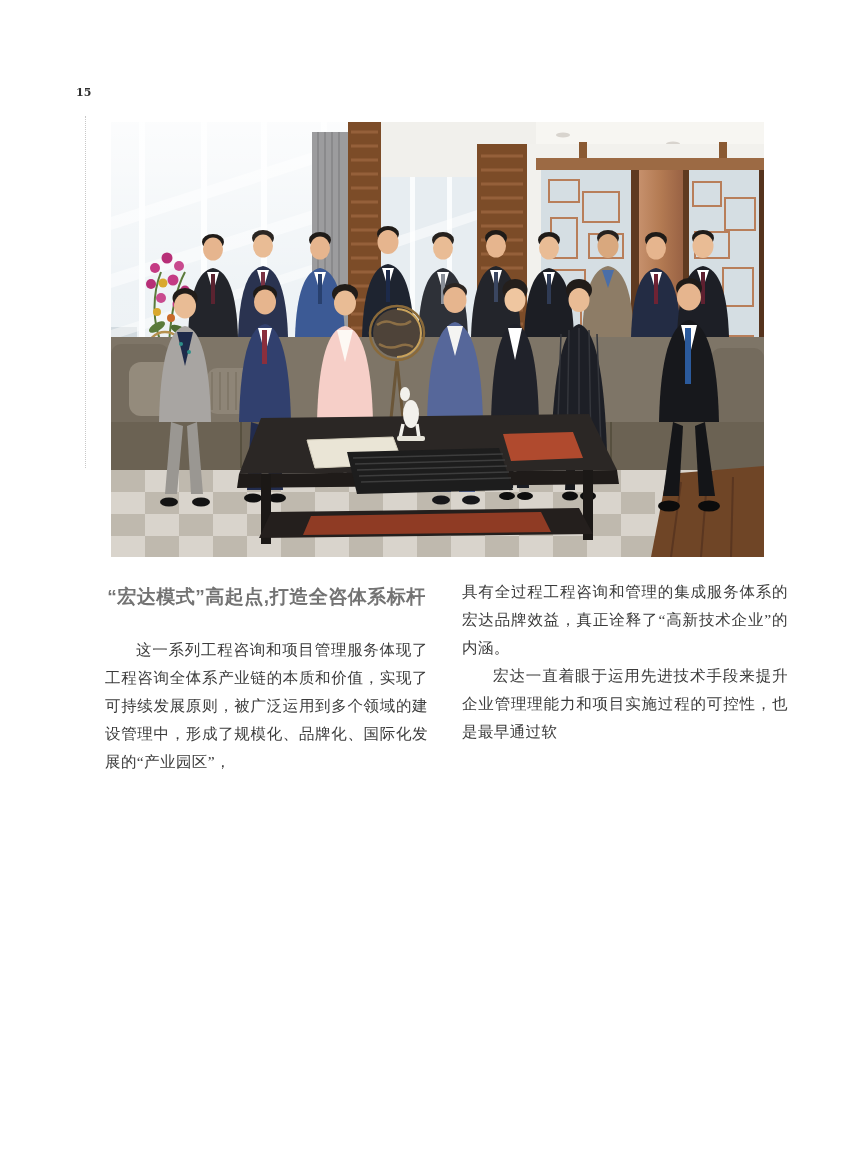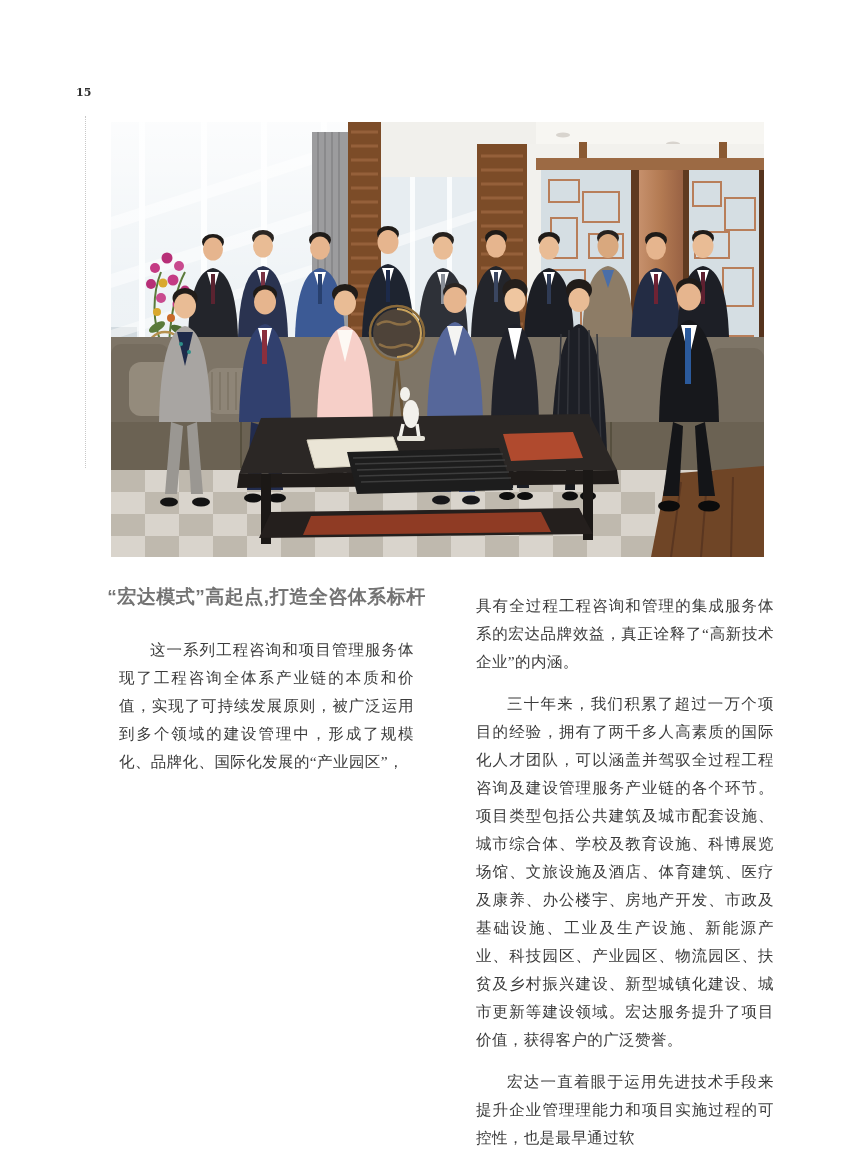--- a/index.html
+++ b/index.html
@@ -22,21 +22,21 @@
   .col{position:absolute;color:#3b3b3b;}
   .col-left{left:105px;top:584px;width:323px;}
   .col-right{left:462px;top:578px;width:326px;}
   h2.gold-heading{
     color:#737373;font-size:19px;font-weight:bold;text-align:center;
     margin:0 0 26px 0;letter-spacing:0.5px;
     font-family:"Liberation Sans","DejaVu Sans",sans-serif;
   }
   h2.gold-heading.second{margin:28px 0 20px 0;}
   p.body-para{
-    font-size:15.5px;line-height:28px;margin:14px;text-align:justify;
+    font-size:15.5px;line-height:28px;margin:0;text-align:justify;
     letter-spacing:0.4px;color:#3b3b3b;
   }
   p.indent{text-indent:2em;}
 </style>
 </head>
 <body>
 
 <div class="page-number">15</div>
 <div class="dotted-rule"></div>
 
@@ -393,15 +393,14 @@
 </svg>
 </div>
 
 <div class="col col-left">
   <h2 class="gold-heading">“宏达模式”高起点,打造全咨体系标杆</h2>
   <p class="body-para indent">这一系列工程咨询和项目管理服务体现了工程咨询全体系产业链的本质和价值，实现了可持续发展原则，被广泛运用到多个领域的建设管理中，形成了规模化、品牌化、国际化发展的“产业园区”，</p>
 </div>
 
 <div class="col col-right">
   <p class="body-para">具有全过程工程咨询和管理的集成服务体系的宏达品牌效益，真正诠释了“高新技术企业”的内涵。</p>
-  <p class="body-para indent">三十年来，我们积累了超过一万个项目的经验，拥有了两千多人高素质的国际化人才团队，可以涵盖并驾驭全过程工程咨询及建设管理服务产业链的各个环节。项目类型包括公共建筑及城市配套设施、城市综合体、学校及教育设施、科博展览场馆、文旅设施及酒店、体育建筑、医疗及康养、办公楼宇、房地产开发、市政及基础设施、工业及生产设施、新能源产业、科技园区、产业园区、物流园区、扶贫及乡村振兴建设、新型城镇化建设、城市更新等建设领域。宏达服务提升了项目价值，获得客户的广泛赞誉。</p>
   <p class="body-para indent">宏达一直着眼于运用先进技术手段来提升企业管理理能力和项目实施过程的可控性，也是最早通过软</p>
 </div>
 
 </body></html>

